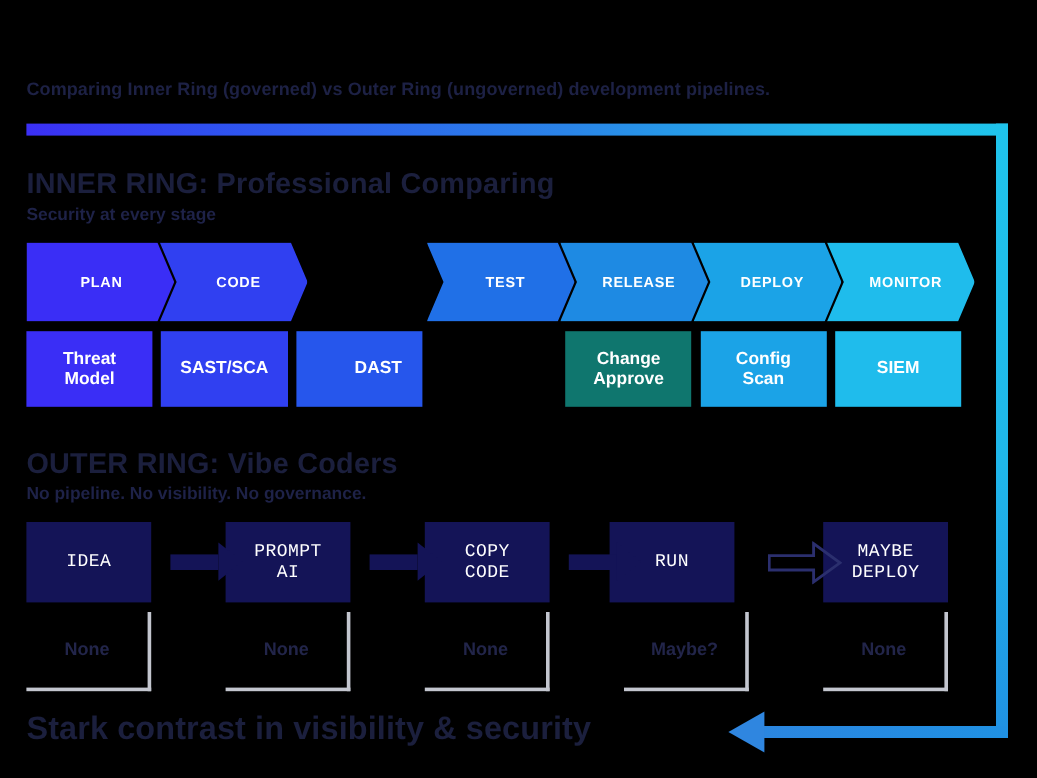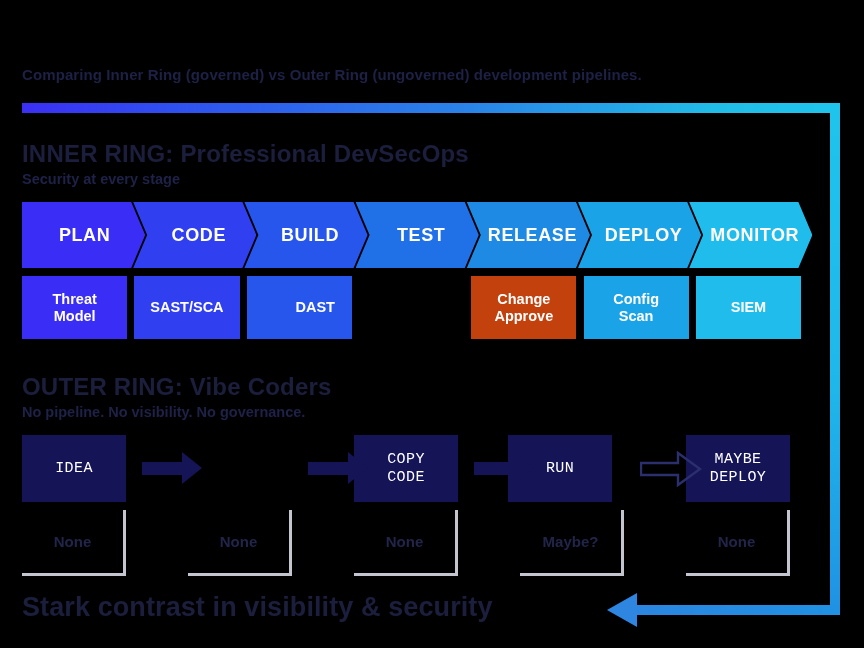--- a/index.html
+++ b/index.html
@@ -56,21 +56,21 @@
   #inner-title{left:22px;top:140px;}
   #inner-sub{left:22px;top:171px;}
   #outer-title{left:22px;top:373px;}
   #outer-sub{left:22px;top:404px;}
 
   
   .pipe{position:absolute;left:22px;top:202px;width:810px;height:66px;}
   .chev{
     position:absolute;top:0;height:66px;
     display:flex;align-items:center;justify-content:center;
-    color:#ffffff;font-size:18px;font-weight:bold;letter-spacing:0.6px;
+    color:#ffffff;font-size:12px;font-weight:bold;letter-spacing:0.6px;
     box-sizing:border-box;
   }
   .chev span{padding-left:2px;}
 
   
   .secrow{position:absolute;left:22px;top:276px;width:796px;height:63px;}
   .seccell{
     position:absolute;top:0;height:63px;
     display:flex;align-items:center;justify-content:center;
     text-align:center;color:#ffffff;font-size:14.5px;font-weight:bold;
@@ -119,32 +119,29 @@
 
 <div class="stage">
 
   <div class="subtitle">Comparing Inner Ring (governed) vs Outer Ring (ungoverned) development pipelines.</div>
 
   <div class="bracket-top"></div>
   <div class="bracket-right"></div>
   <div class="bracket-bottom"></div>
   <div class="bracket-arrow"></div>
 
-  <div class="sec-title" id="inner-title">INNER RING: Professional DevSecOps</div>
+  <div class="sec-title" id="inner-title">INNER RING: Professional Comparing</div>
   <div class="sec-sub" id="inner-sub">Security at every stage</div>
 
   <div class="pipe" id="pipeline">
       <div class="chev" style="left: 0px; width: 123.2px; background: rgb(58, 46, 246); clip-path: polygon(0px 0px, calc(100% - 14px) 0px, 100% 50%, calc(100% - 14px) 100%, 0px 100%);">
         <span>PLAN</span>
       </div>
       <div class="chev" style="left: 111.2px; width: 123.2px; background: rgb(48, 64, 241); clip-path: polygon(0px 0px, calc(100% - 14px) 0px, 100% 50%, calc(100% - 14px) 100%, 0px 100%, 14px 50%);">
         <span style="margin-left: 6px;">CODE</span>
-      </div>
-      <div class="chev" style="left: 222.4px; width: 123.2px; background: rgb(38, 86, 236); clip-path: polygon(0px 0px, calc(100% - 14px) 0px, 100% 50%, calc(100% - 14px) 100%, 0px 100%, 14px 50%);">
-        <span style="margin-left: 6px;">BUILD</span>
       </div>
       <div class="chev" style="left: 333.6px; width: 123.2px; background: rgb(32, 112, 231); clip-path: polygon(0px 0px, calc(100% - 14px) 0px, 100% 50%, calc(100% - 14px) 100%, 0px 100%, 14px 50%);">
         <span style="margin-left: 6px;">TEST</span>
       </div>
       <div class="chev" style="left: 444.8px; width: 123.2px; background: rgb(30, 138, 227); clip-path: polygon(0px 0px, calc(100% - 14px) 0px, 100% 50%, calc(100% - 14px) 100%, 0px 100%, 14px 50%); text-align: right;">
         <span style="margin-left: 6px;">RELEASE</span>
       </div>
       <div class="chev" style="left: 556px; width: 123.2px; background: rgb(27, 163, 231); clip-path: polygon(0px 0px, calc(100% - 14px) 0px, 100% 50%, calc(100% - 14px) 100%, 0px 100%, 14px 50%);">
         <span style="margin-left: 6px;">DEPLOY</span>
       </div>
@@ -156,39 +153,43 @@
       <div class="seccell" style="left: 0px; width: 105.3px; background: rgb(58, 46, 246);">
         <span style="white-space: pre-line;">Threat
 Model</span>
       </div>
       <div class="seccell" style="left: 112.3px; width: 105.3px; background: rgb(48, 64, 241);">
         <span style="white-space: pre-line;">SAST/SCA</span>
       </div>
       <div class="seccell" style="left: 224.6px; width: 105.3px; background: rgb(38, 86, 236); padding-left: 32px;">
         <span style="white-space: pre-line;">DAST</span>
       </div>
-      <div class="seccell" style="left: 449.2px; width: 105.3px; background: #c2410c;">
+      <div class="seccell" style="left: 449.2px; width: 105.3px; background: #0f766e;">
         <span style="white-space: pre-line;">Change
 Approve</span>
       </div>
       <div class="seccell" style="left: 561.5px; width: 105.3px; background: rgb(27, 163, 231);">
         <span style="white-space: pre-line;">Config
 Scan</span>
       </div>
       <div class="seccell" style="left: 673.8px; width: 105.3px; background: rgb(31, 188, 236);">
         <span style="white-space: pre-line;">SIEM</span>
       </div>
     </div>
 
   <div class="sec-title" id="outer-title">OUTER RING: Vibe Coders</div>
   <div class="sec-sub" id="outer-sub">No pipeline. No visibility. No governance.</div>
 
   <div class="outrow" id="outsteps">
       <div class="outbox" style="left: 0px; width: 104px;">
         <span style="white-space: pre-line;">IDEA</span>
+      </div>
+      <div class="outbox" style="left: 166px; width: 104px;">
+        <span style="white-space: pre-line;">PROMPT
+AI</span>
       </div>
       <div class="outbox" style="left: 332px; width: 104px;">
         <span style="white-space: pre-line;">COPY
 CODE</span>
       </div>
       <div class="outbox" style="left: 486px; width: 104px;">
         <span style="white-space: pre-line;">RUN</span>
       </div>
       <div class="outbox" style="left: 664px; width: 104px;">
         <span style="white-space: pre-line;">MAYBE

